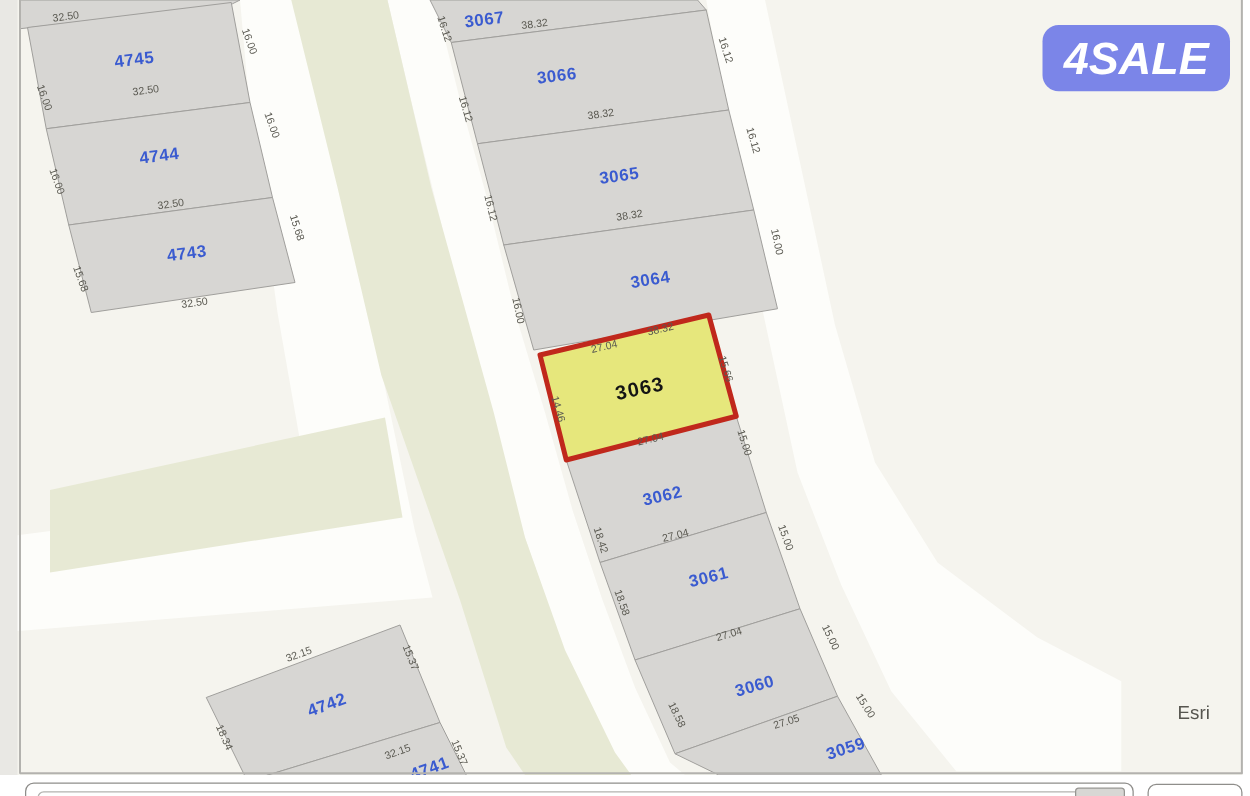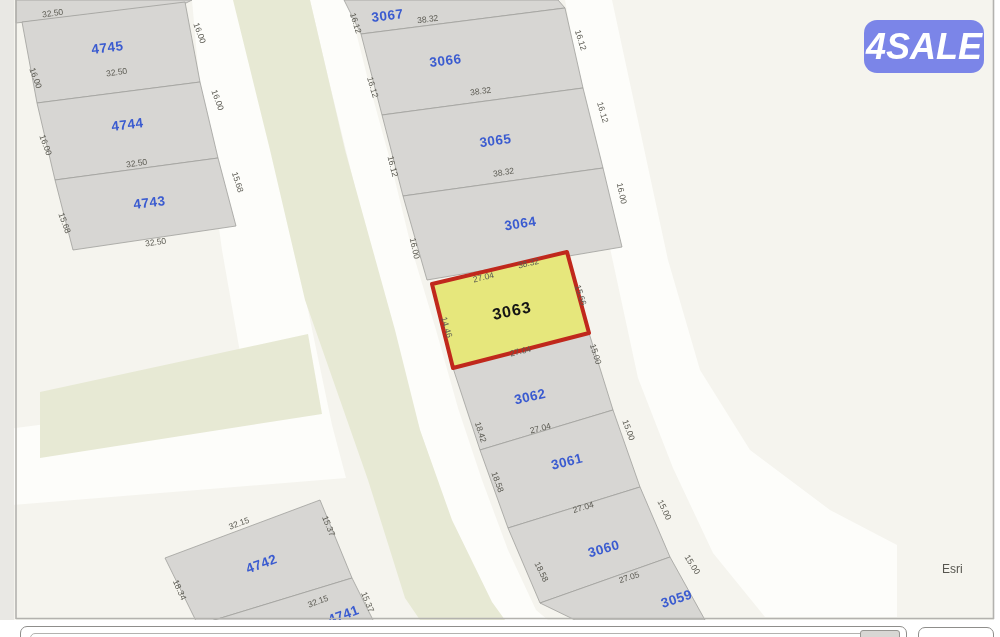--- a/index.html
+++ b/index.html
@@ -9,24 +9,24 @@
   svg{position:absolute;left:0;top:0;display:block;}
   svg text{font-family:"Liberation Sans",sans-serif;}
   .dim{font-size:8.5px;fill:#5a5951;}
   .plabel{font-size:13.5px;font-weight:bold;fill:#3a5bd0;letter-spacing:0.5px;}
   .hlabel{font-size:16px;font-weight:bold;fill:#141414;letter-spacing:1px;}
   .parcel{fill:#d7d6d3;stroke:#a09f9c;stroke-width:0.8;}
   .road{fill:#fdfdfa;}
   .green{fill:#e7e9d4;}
   .hl{fill:#e6e77c;stroke:#c0281c;stroke-width:4;stroke-linejoin:round;}
   .frame{stroke:#b3b2ae;stroke-width:1.6;fill:none;}
-  .logo{position:absolute;right:16px;top:20px;width:120px;height:53px;background:#7b85e8;
+  .logo{position:absolute;right:16px;top:20px;width:150px;height:53px;background:#7b85e8;
         border-radius:13px;display:flex;align-items:center;justify-content:center;
         color:#ffffff;font-weight:bold;font-style:italic;font-size:36px;letter-spacing:0px;}
-  .esri{position:absolute;left:942px;top:562px;font-size:12px;color:#56554f;}
+  .esri{position:absolute;left:942px;top:562px;font-size:15px;color:#56554f;}
   .bottombar{position:absolute;left:0;top:620px;width:1000px;height:17px;background:#ffffff;overflow:hidden;}
   .panel-box{position:absolute;background:#ffffff;border:1.5px solid #8f8e8b;border-radius:7px;}
   .inner-box{position:absolute;border:1px solid #b3b2af;border-radius:5px;background:#fefefe;}
   .mini-btn{position:absolute;background:#d8d7d4;border:1px solid #979692;border-radius:3px;}
 </style>
 </head>
 <body>
 
 <div class="stage">
 

